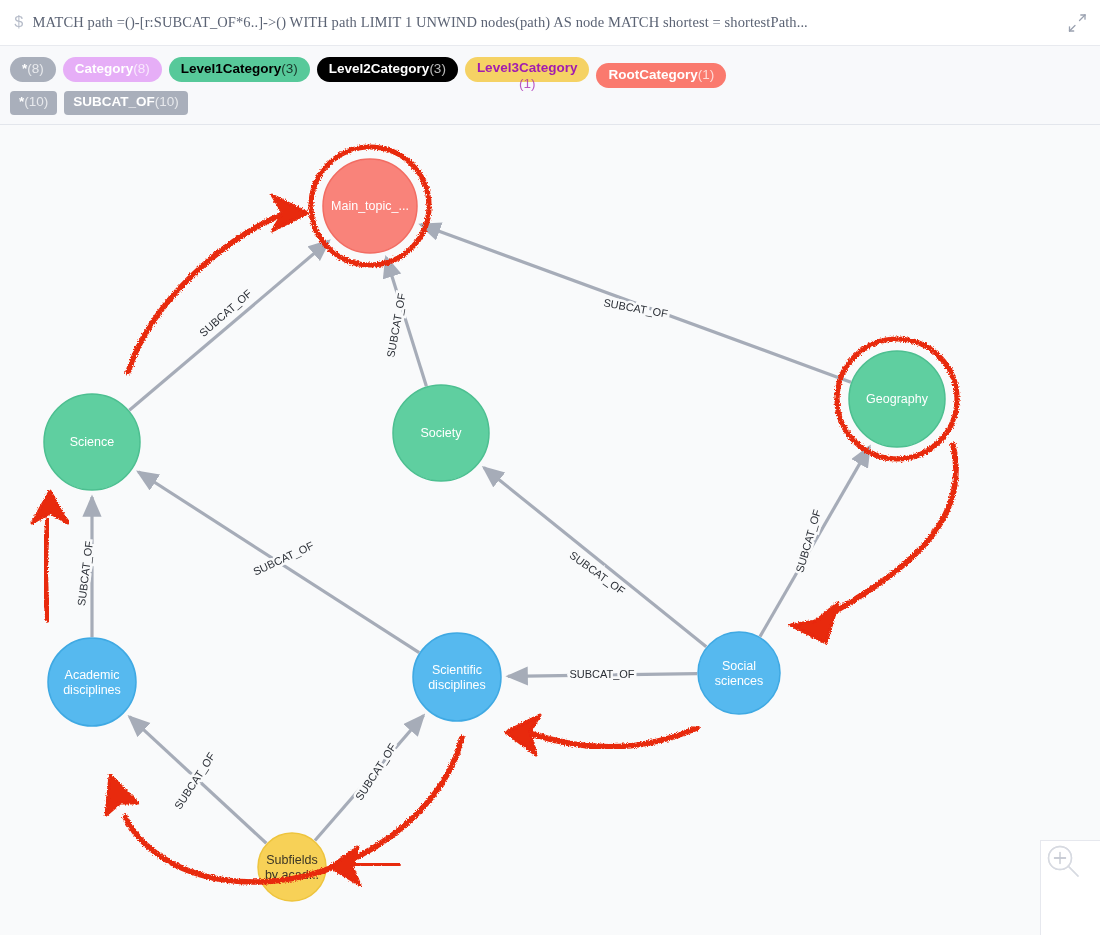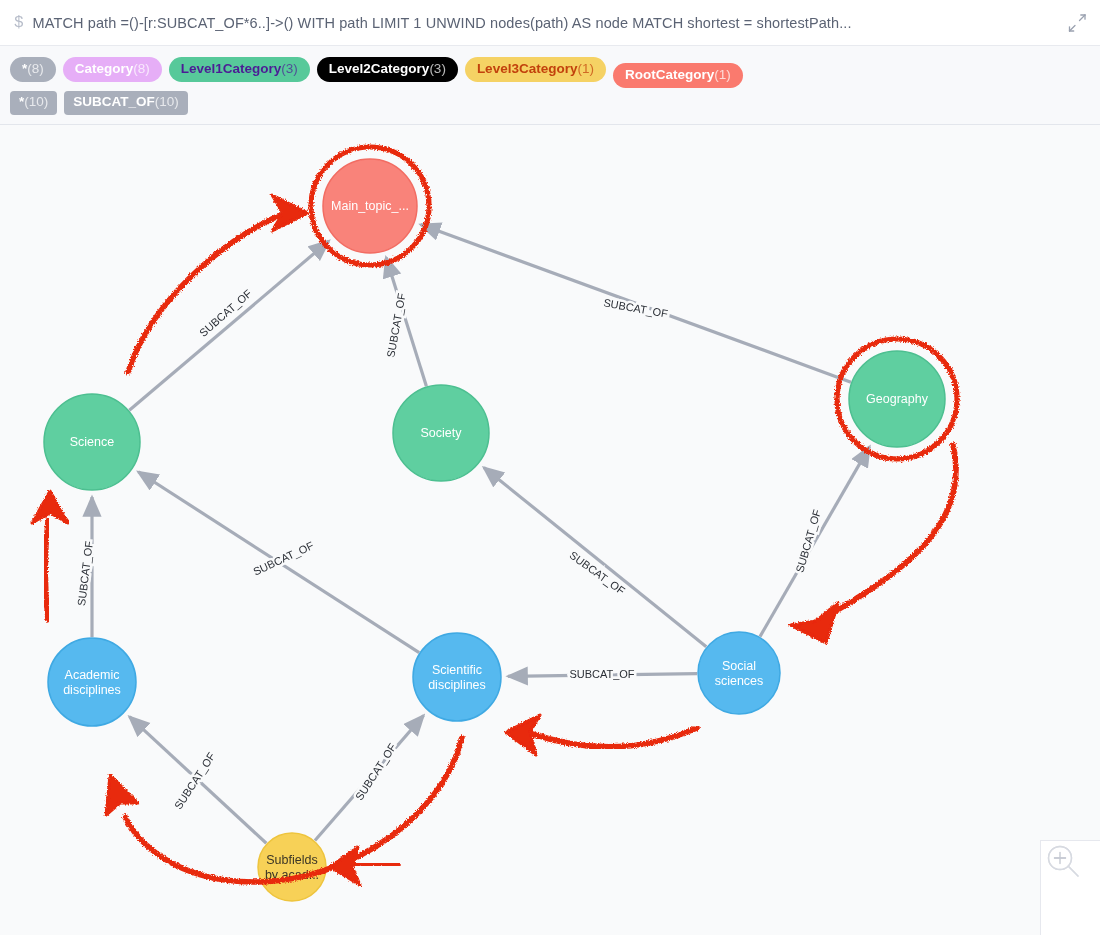--- a/index.html
+++ b/index.html
@@ -18,21 +18,21 @@
     background: #ffffff;
     display: flex; align-items: center;
     padding: 0 10px 0 14px;
     border-bottom: 1px solid #e8eaef;
   }
   .prompt-sign {
     color: #b6bcc9; font-family: "Liberation Mono", monospace;
     font-size: 16px; margin-right: 9px; flex: 0 0 auto; font-weight: 400;
   }
   .query-text {
-    font-family: Liberation Sans, sans-serif;
+    font-family: Liberation Serif, serif;
     font-size: 14.5px; color: #5b6374; letter-spacing: 0.1px;
     white-space: nowrap; overflow: hidden; flex: 1 1 auto;
   }
   .expand-btn {
     flex: 0 0 auto; width: 26px; height: 26px; position: relative;
     margin-left: 6px; cursor: pointer;
   }
   .expand-btn svg { display: block; }
 
   
@@ -106,29 +106,29 @@
   <div class="legend">
     <div class="legend-row" id="row-labels">
         <div class="chip" style="background: rgb(169, 175, 187); color: rgb(255, 255, 255);">
           <span class="nm">*</span>
           <span class="ct">(8)</span>
         </div>
         <div class="chip" style="background: rgb(230, 174, 247); color: rgb(255, 255, 255); align-items: center;">
           <span class="nm">Category</span>
           <span class="ct">(8)</span>
         </div>
-        <div class="chip" style="background: rgb(87, 201, 154); color: #4c1d95;">
+        <div class="chip" style="background: rgb(87, 201, 154); color: #000000;">
           <span class="nm">Level1Category</span>
           <span class="ct">(3)</span>
         </div>
         <div class="chip" style="background: #000000; color: rgb(255, 255, 255);">
           <span class="nm">Level2Category</span>
           <span class="ct">(3)</span>
         </div>
-        <div class="chip" style="background: rgb(245, 210, 100); color: #c2410c;">
+        <div class="chip" style="background: rgb(245, 210, 100); color: #a21caf; flex-direction: column;">
           <span class="nm">Level3Category</span>
           <span class="ct">(1)</span>
         </div>
         <div class="chip" style="background: rgb(250, 122, 110); color: rgb(255, 255, 255); margin-top: 11px;">
           <span class="nm">RootCategory</span>
           <span class="ct">(1)</span>
         </div>
       </div>
     <div class="legend-row" id="row-rels">
         <div class="chip rel" style="background: rgb(169, 175, 187); color: rgb(255, 255, 255);">

